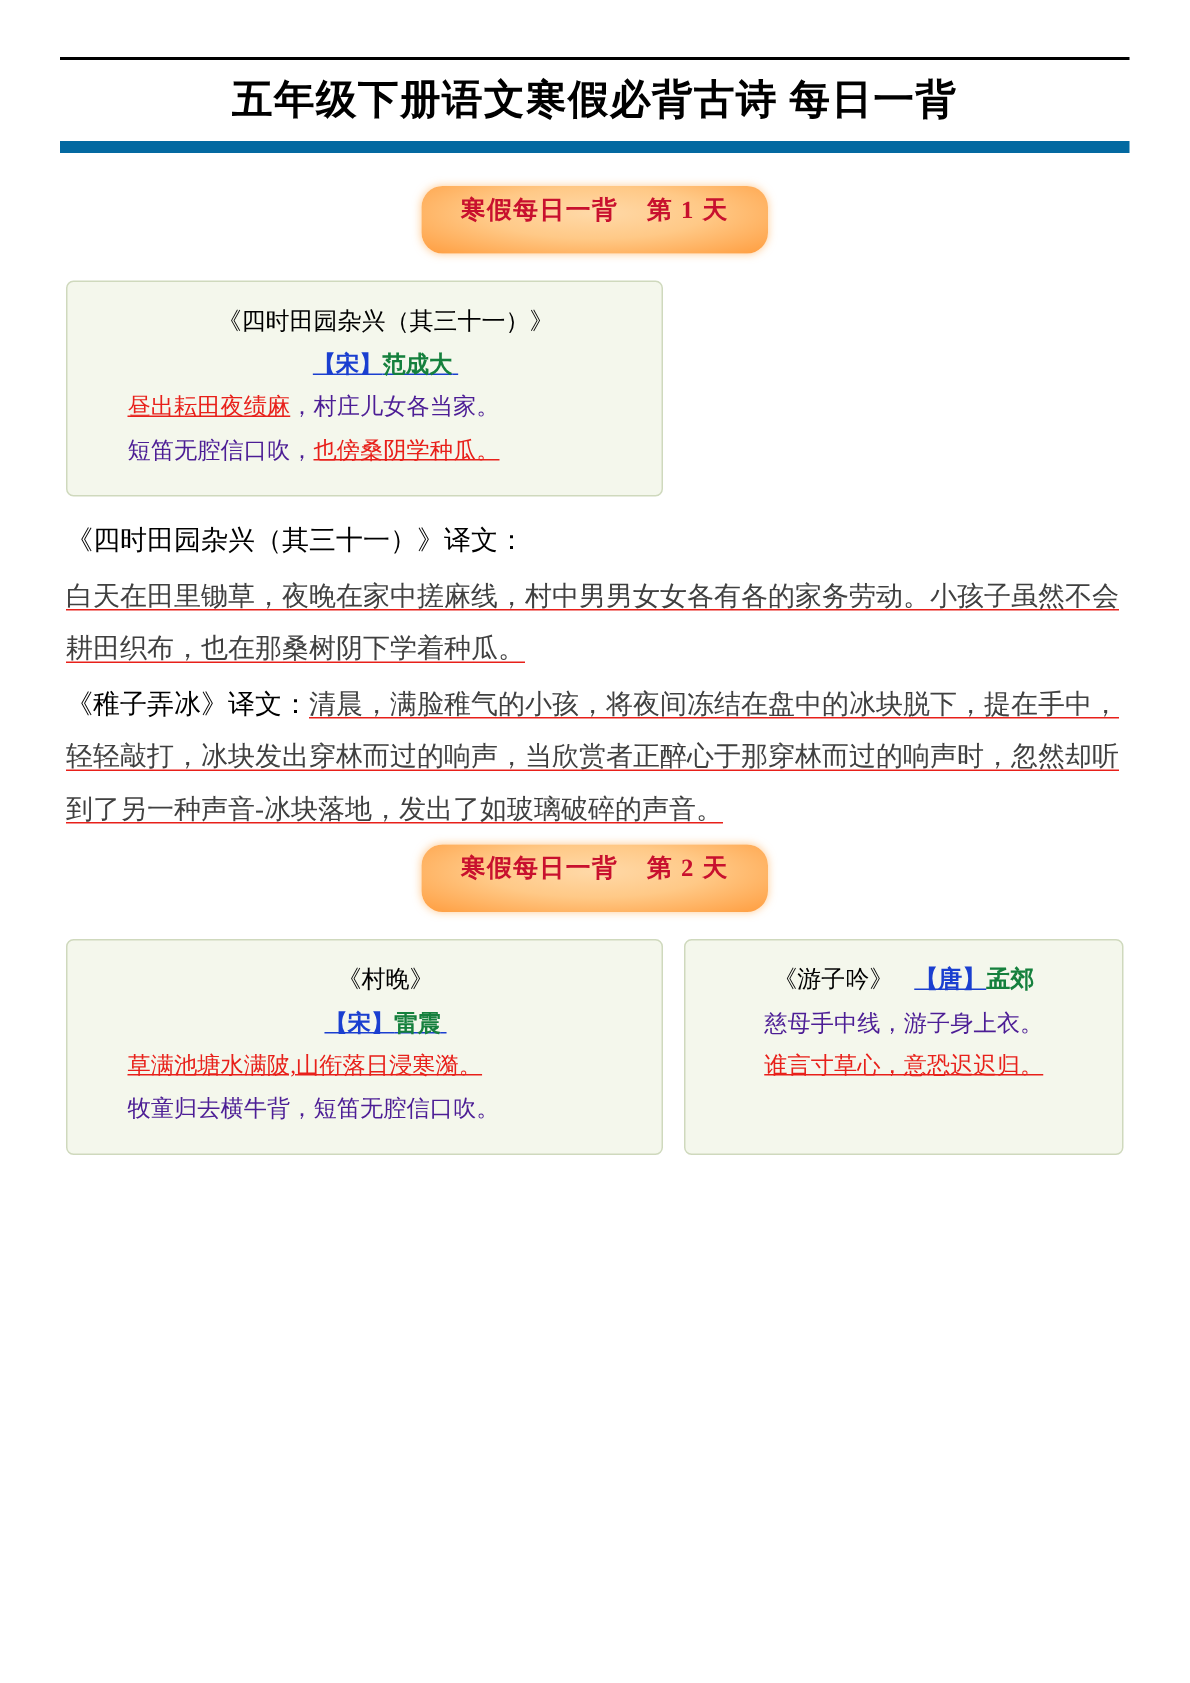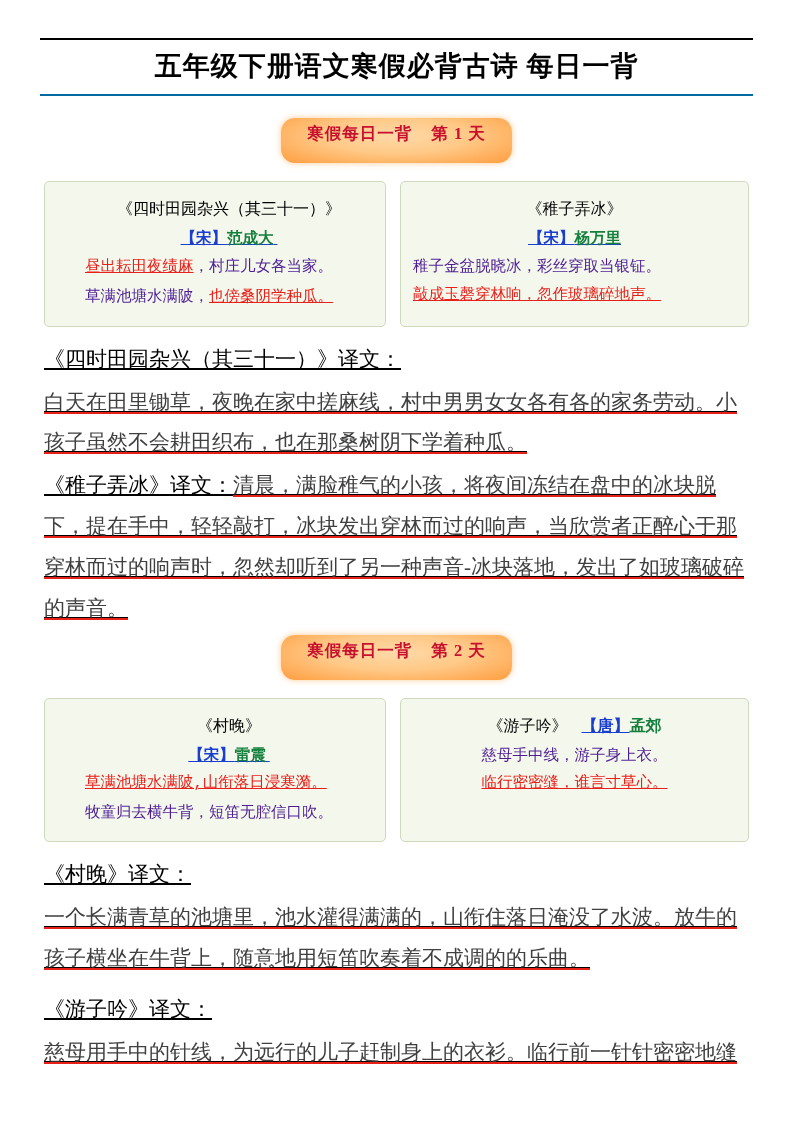--- a/index.html
+++ b/index.html
@@ -20,21 +20,21 @@
     height: 1122px;
     padding: 0;
     box-sizing: border-box;
     position: relative;
   }
 
   
   .title-wrap {
     margin: 38px 40px 0 40px;
     border-top: 2px solid #000;
-    border-bottom: 2px solid #0369a1;
+    border-bottom: 8px solid #0369a1;
     padding: 8px 0 10px 0;
     text-align: center;
   }
   .title {
     font-size: 27px;
     font-weight: bold;
     letter-spacing: 1px;
     font-family: "Liberation Serif", "DejaVu Serif", serif;
     white-space: nowrap;
   }
@@ -67,38 +67,37 @@
   }
   .card {
     border: 1px solid #cfd9bd;
     background: #f4f7ec;
     border-radius: 5px;
     padding: 12px 12px 14px 12px;
     box-sizing: border-box;
     line-height: 1.85;
     font-size: 15.5px;
   }
-  .card.left  { width: 342px; padding-left: 40px; }
+  .card.left  { width: 398px; padding-left: 40px; }
   .card.right { width: 342px; flex: 1; }
   .card .c-line { text-align: center; white-space: nowrap; }
   .card .c-line.left-align { text-align: left; }
   .poem-title { font-size: 16px; }
   .dyn { color: #1a3fd0; font-weight: bold; }
   .author { color: #15803d; font-weight: bold; }
   .u-blue { text-decoration: underline; text-decoration-color: #1a3fd0; }
   .red { color: #e8201a; }
-  .u-red { text-decoration: underline; text-decoration-color: #e8201a; font-family: Liberation Mono, monospace; }
+  .u-red { text-decoration: underline; text-decoration-color: #e8201a; }
   .black { color: #4c1d95; }
 
   
   .trans {
     margin: 12px 36px 0 44px;
-    font-size: 21px;
+    font-size: 18px;
     line-height: 1.95;
-    text-decoration: underline;
   }
   .trans p { margin: 2px 0; }
   .trans .body {
     color: #404040;
     text-decoration: underline;
     text-decoration-color: #e8201a;
     text-underline-offset: 3px;
   }
   .trans .inline-label { color: #000; }
 
@@ -123,32 +122,24 @@
   <div class="cards">
     <div class="card left">
       <div class="c-line poem-title">《四时田园杂兴（其三十一）》</div>
       <div class="c-line">
         <span class="dyn u-blue">【宋】</span><span class="author u-blue">范成大</span><span class="u-blue">&nbsp;</span>
       </div>
       <div class="c-line left-align">
         <span class="red u-red">昼出耘田夜绩麻</span><span class="black">，村庄儿女各当家。</span>
       </div>
       <div class="c-line left-align">
-        <span class="black">草满池塘水满陂，</span><span class="red u-red">也傍桑阴学种瓜。</span>
+        <span class="black">短笛无腔信口吹，</span><span class="red u-red">也傍桑阴学种瓜。</span>
       </div>
     </div>
 
-    <div class="card right">
-      <div class="c-line poem-title">《稚子弄冰》</div>
-      <div class="c-line">
-        <span class="dyn u-blue">【宋】</span><span class="author u-blue">杨万里</span>
-      </div>
-      <div class="c-line left-align black">稚子金盆脱晓冰，彩丝穿取当银钲。</div>
-      <div class="c-line left-align red u-red">敲成玉磬穿林响，忽作玻璃碎地声。</div>
-    </div>
   </div>
 
   <div class="trans">
     <p>《四时田园杂兴（其三十一）》译文：</p>
     <p class="body">白天在田里锄草，夜晚在家中搓麻线，村中男男女女各有各的家务劳动。小孩子虽然不会耕田织布，也在那桑树阴下学着种瓜。</p>
     <p>
       <span class="inline-label">《稚子弄冰》译文：</span><span class="body">清晨，满脸稚气的小孩，将夜间冻结在盘中的冰块脱下，提在手中，轻轻敲打，冰块发出穿林而过的响声，当欣赏者正醉心于那穿林而过的响声时，忽然却听到了另一种声音-冰块落地，发出了如玻璃破碎的声音。</span>
     </p>
   </div>
 
@@ -168,24 +159,18 @@
       <div class="c-line left-align red u-red">草满池塘水满陂,山衔落日浸寒漪。</div>
       <div class="c-line left-align black">牧童归去横牛背，短笛无腔信口吹。</div>
     </div>
 
     <div class="card right">
       <div class="c-line poem-title">
         <span>《游子吟》</span>
         <span class="dyn u-blue" style="margin-left:10px;">【唐】</span><span class="author">孟郊</span>
       </div>
       <div class="c-line black">慈母手中线，游子身上衣。</div>
-      <div class="c-line red u-red">临行密密缝，谁言寸草心。</div>
+      <div class="c-line red u-red">谁言寸草心，意恐迟迟归。</div>
     </div>
   </div>
 
-  <div class="trans">
-    <p>《村晚》译文：</p>
-    <p class="body">一个长满青草的池塘里，池水灌得满满的，山衔住落日淹没了水波。放牛的孩子横坐在牛背上，随意地用短笛吹奏着不成调的的乐曲。</p>
-    <p style="margin-top:10px;">《游子吟》译文：</p>
-    <p class="body">慈母用手中的针线，为远行的儿子赶制身上的衣衫。临行前一针针密密地缝</p>
-  </div>
 
 </div>
 
 </body></html>

